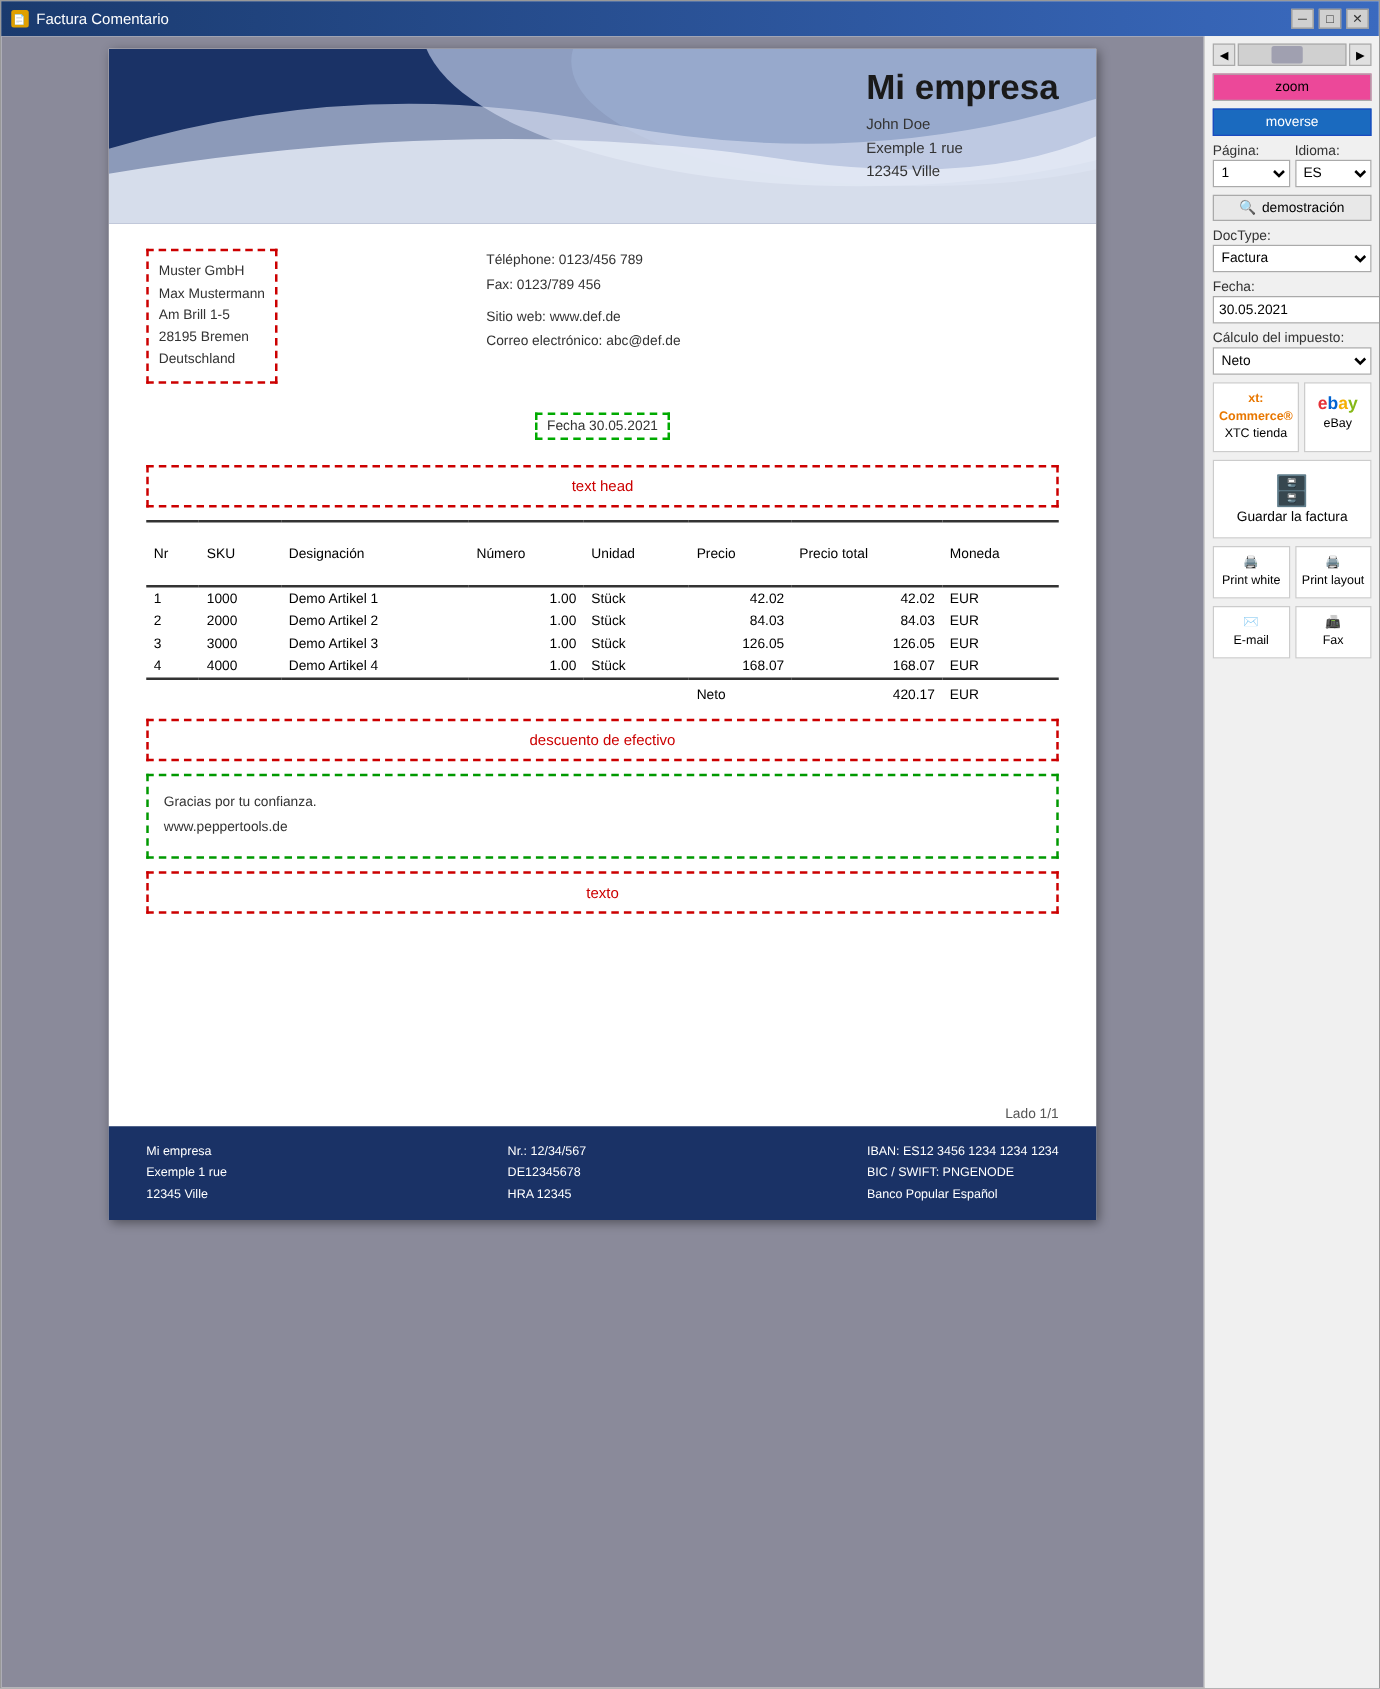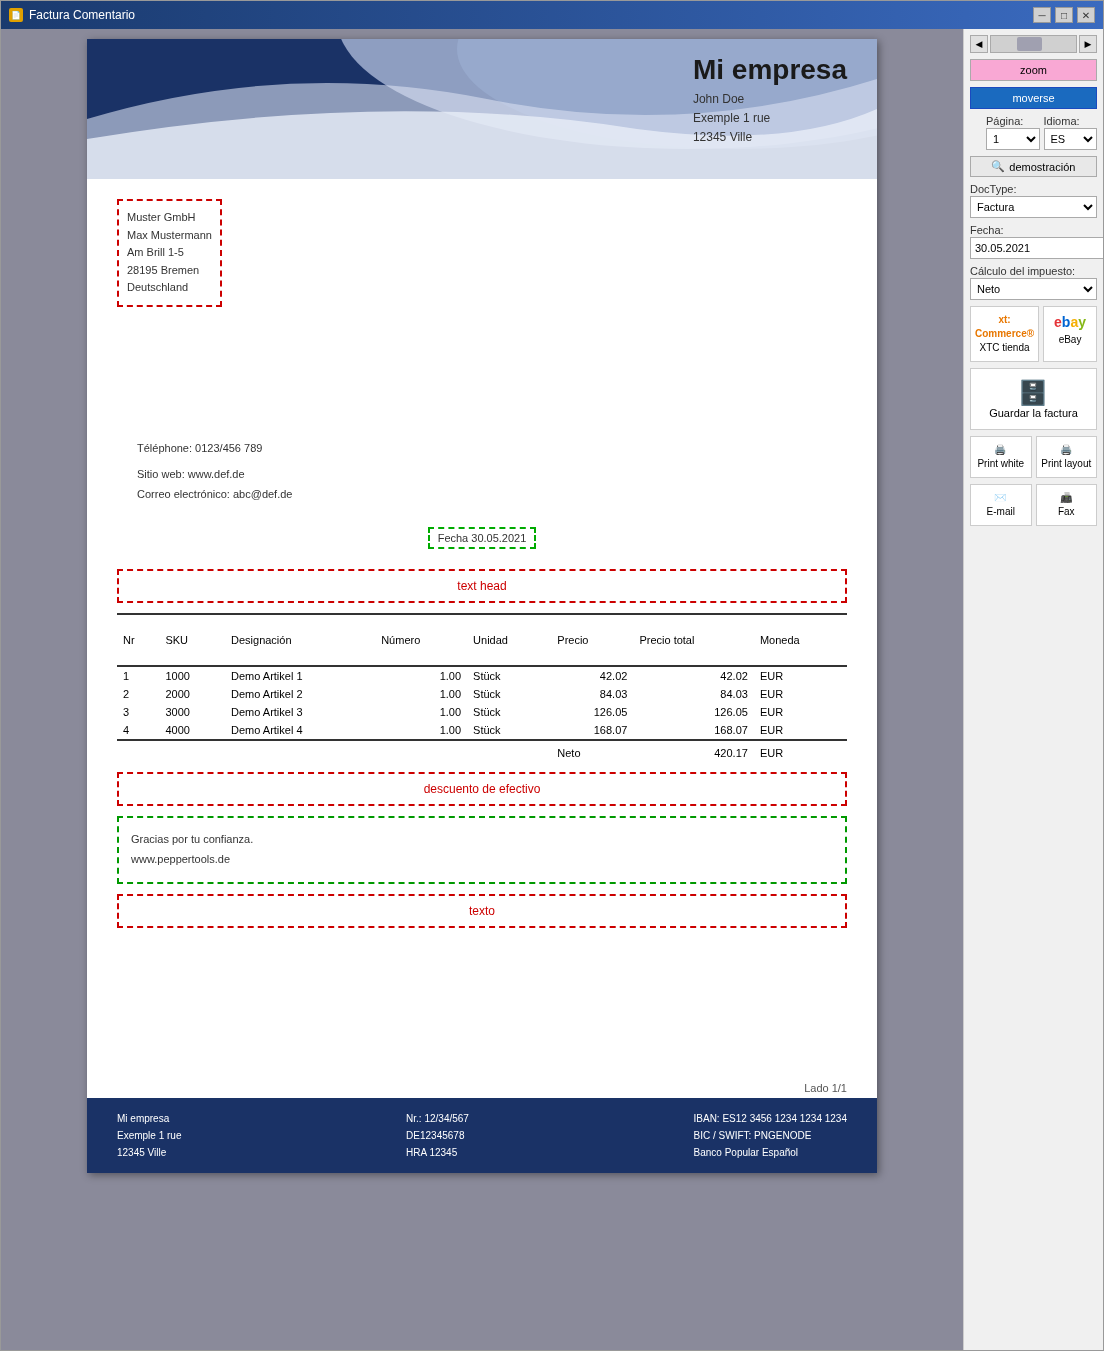--- a/index.html
+++ b/index.html
@@ -28,21 +28,21 @@
     .header-wave-svg { position: absolute; top: 0; left: 0; width: 100%; height: 100%; }
 
     .invoice-header-content { position: relative; z-index: 2; display: flex; justify-content: flex-end; padding: 15px 30px; }
     .company-header { text-align: left; }
     .company-name { font-size: 28px; font-weight: bold; color: #1a1a1a; margin-bottom: 4px; }
     .company-details { font-size: 12px; color: #333; line-height: 1.6; }
 
     
     .invoice-body { padding: 20px 30px; }
 
-    .invoice-two-col { display: flex; gap: 20px; margin-bottom: 15px; flex-direction: column; }
+    .invoice-two-col { display: flex; gap: 32px; margin-bottom: 15px; }
 
     
     .address-box { border: 2px dashed #cc0000; padding: 8px; font-size: 11px; line-height: 1.6; color: #333; display: inline-block; }
 
     .left-col { flex: 0 0 220px; }
     .right-col { flex: 1; padding-left: 20px; }
 
     .contact-info { font-size: 11px; line-height: 1.8; color: #333; }
 
     .client-id-box { border: 2px dashed #cc0000; padding: 3px 8px; font-size: 11px; color: #333; display: inline-block; margin-top: 8px; }
@@ -71,21 +71,21 @@
 
     
     .sidebar { width: 140px; background: #f0f0f0; border-left: 1px solid #ccc; padding: 6px; display: flex; flex-direction: column; gap: 6px; flex-shrink: 0; overflow-y: auto; }
 
     
     .scroll-bar-area { display: flex; align-items: center; gap: 2px; }
     .scroll-arrow { background: #e0e0e0; border: 1px solid #aaa; width: 18px; height: 18px; display: flex; align-items: center; justify-content: center; font-size: 9px; cursor: pointer; }
     .scroll-track { flex: 1; height: 18px; background: #d0d0d0; border: 1px solid #aaa; position: relative; }
     .scroll-thumb { position: absolute; left: 30%; top: 1px; bottom: 1px; width: 30%; background: #a0a0b0; border-radius: 2px; }
 
-    .sidebar-btn { background: #f9a8d4; border: 1px solid #aaa; padding: 4px 8px; text-align: center; cursor: pointer; font-size: 11px; width: 100%; }
+    .sidebar-btn { background: #ec4899; border: 1px solid #aaa; padding: 4px 8px; text-align: center; cursor: pointer; font-size: 11px; width: 100%; }
     .sidebar-btn.active { background: #1a6abf; color: white; border-color: #1a4abf; }
 
     .sidebar-label { font-size: 11px; color: #333; margin-bottom: 1px; }
 
     .sidebar-full-select { width: 100%; border: 1px solid #aaa; background: white; font-size: 11px; padding: 2px 2px; height: 22px; }
 
     .search-btn { background: #e8e8e8; border: 1px solid #aaa; padding: 3px 6px; font-size: 11px; cursor: pointer; width: 100%; display: flex; align-items: center; justify-content: center; gap: 4px; }
 
     .date-row { display: flex; align-items: center; gap: 4px; }
     .date-input { flex: 1; border: 1px solid #aaa; background: white; font-size: 11px; padding: 2px 4px; height: 22px; }
@@ -149,20 +149,21 @@
                 <div>Max Mustermann</div>
                 <div>Am Brill 1-5</div>
                 <div>28195 Bremen</div>
                 <div>Deutschland</div>
               </div>
             </div>
 
             <div class="right-col">
               <div class="contact-info">
                 <div>Téléphone: 0123/456 789</div>
+                <div>Fax: 0123/789 456</div>
                 <div style="height:6px;"></div>
                 <div>Sitio web: www.def.de</div>
                 <div>Correo electrónico: abc@def.de</div>
               </div>
             </div>
           </div>
 
           <div style="margin-bottom:15px;">
           </div>
 
@@ -279,21 +280,21 @@
         <div class="scroll-track">
           <div class="scroll-thumb"></div>
         </div>
         <div class="scroll-arrow">▶</div>
       </div>
 
       <button class="sidebar-btn">zoom</button>
 
       <button class="sidebar-btn active">moverse</button>
 
-      <div style="display:flex; gap:4px; align-items:center;margin-left:16px;">
+      <div style="display:flex; gap:4px; align-items:center;">
         <div style="flex:1;">
           <div class="sidebar-label">Página:</div>
           <select class="sidebar-full-select">
             <option>1</option>
           </select>
         </div>
         <div style="flex:1;">
           <div class="sidebar-label">Idioma:</div>
           <select class="sidebar-full-select">
             <option>ES</option>

